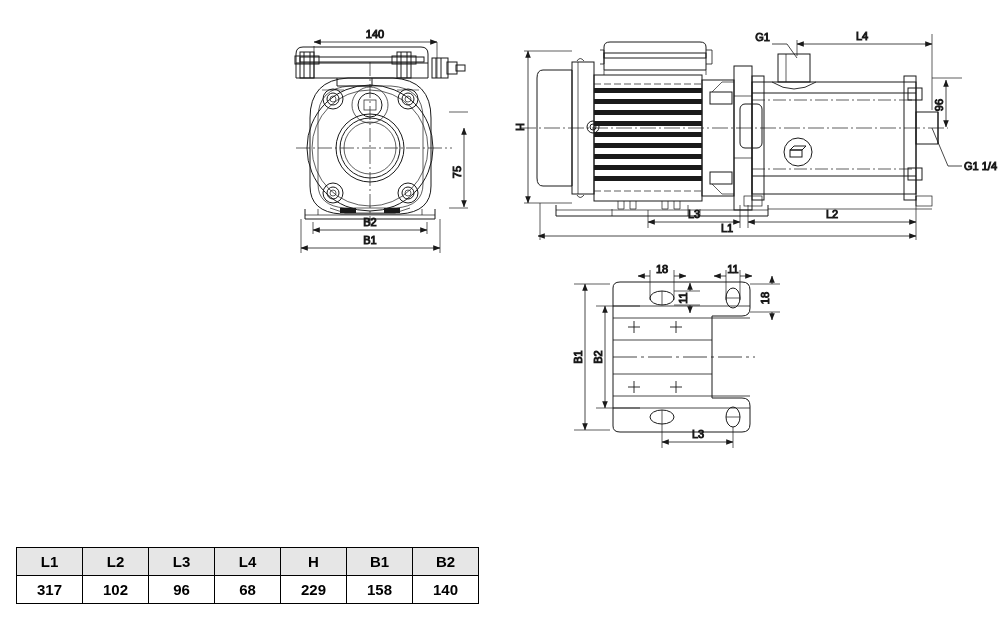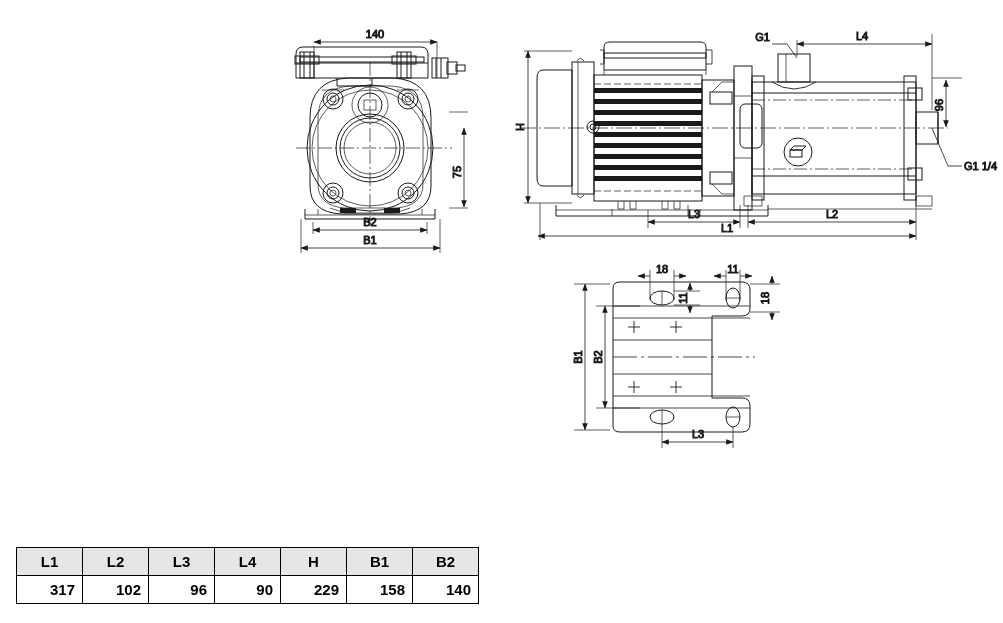--- a/index.html
+++ b/index.html
@@ -22,21 +22,21 @@
     border:1px solid #000000;
     height:27px;
     min-width:51px;
     padding:0 7px;
     font-size:15px;
     font-weight:bold;
     color:#000000;
     line-height:27px;
   }
   .spec-table th{background:#e6e6e6;text-align:center;}
-  .spec-table td{background:#ffffff;text-align:right;}
+  .spec-table td{background:#ffffff;text-align:center;}
 </style>
 </head>
 <body>
 
 <div id="drawing-root">
 <svg width="1003" height="623" viewBox="0 0 1003 623" xmlns="http://www.w3.org/2000/svg">
   <defs>
     <marker id="arr" markerWidth="9" markerHeight="7" refX="8.5" refY="3.5" orient="auto">
       <polygon points="0,0 9,3.5 0,7" fill="#1a1a1a"></polygon>
     </marker>
@@ -404,19 +404,19 @@
       <th>H</th>
       <th>B1</th>
       <th>B2</th>
     </tr>
   </thead>
   <tbody>
     <tr>
       <td>317</td>
       <td>102</td>
       <td>96</td>
-      <td>90</td>
+      <td>68</td>
       <td>229</td>
       <td>158</td>
       <td>140</td>
     </tr>
   </tbody>
 </table>
 
 </body></html>

